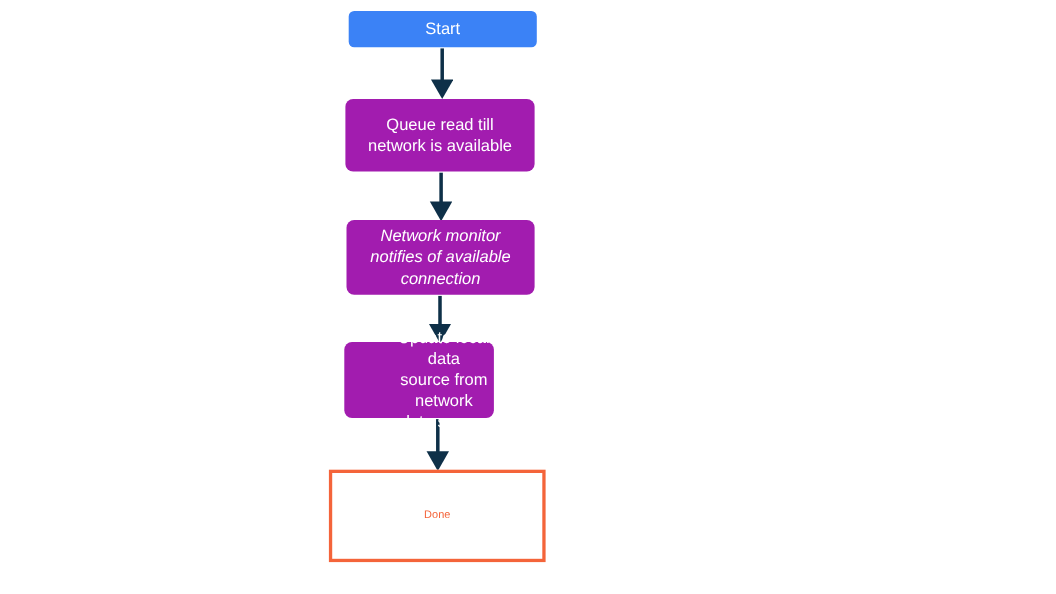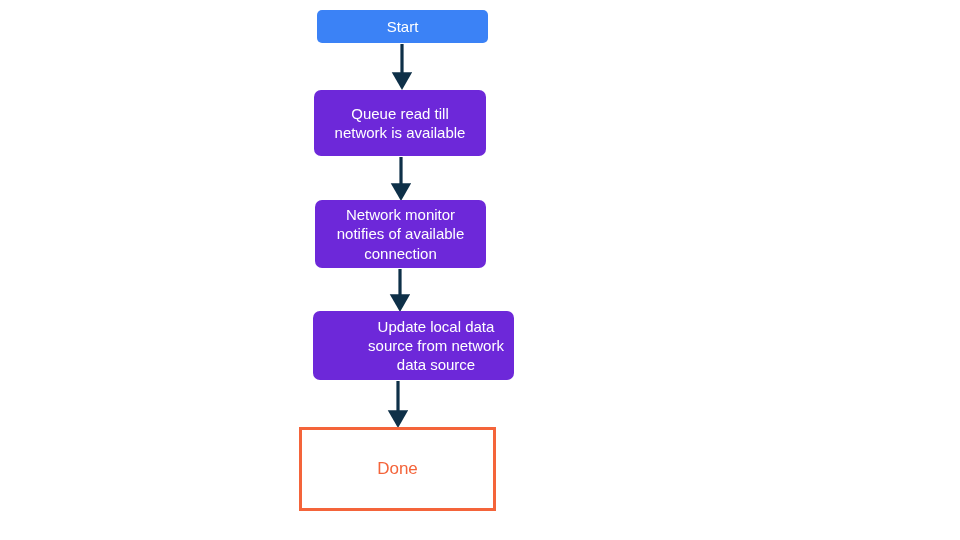--- a/index.html
+++ b/index.html
@@ -45,59 +45,60 @@
     width: 171px;
     height: 33px;
     background: #3b82f6;
     border-radius: 5px;
     color: #ffffff;
     font-size: 15px;
   }
 
   
   .node-process {
-    background: #6d28d9;
+    background: #a21caf;
     border-radius: 7px;
     color: #ffffff;
     font-size: 15px;
   }
 
   .node-queue-read {
     left: 314px;
     top: 90px;
     width: 172px;
     height: 66px;
   }
 
   .node-network-monitor {
     left: 315px;
     top: 200px;
     width: 171px;
     height: 68px;
+    font-style: italic;
   }
 
   .node-update-local {
     left: 313px;
     top: 311px;
-    width: 201px;
+    width: 136px;
     height: 69px;
     padding-left: 45px;
   }
 
   
   .node-done {
     left: 299px;
     top: 427px;
     width: 197px;
     height: 84px;
     background: #ffffff;
     border: 3px solid #f4643a;
     border-radius: 0;
     color: #f4643a;
-    font-size: 17px;
+    font-size: 10px;
   }
 
   .edges {
     position: absolute;
     left: 0;
     top: 0;
     width: 960px;
     height: 540px;
     pointer-events: none;
   }

